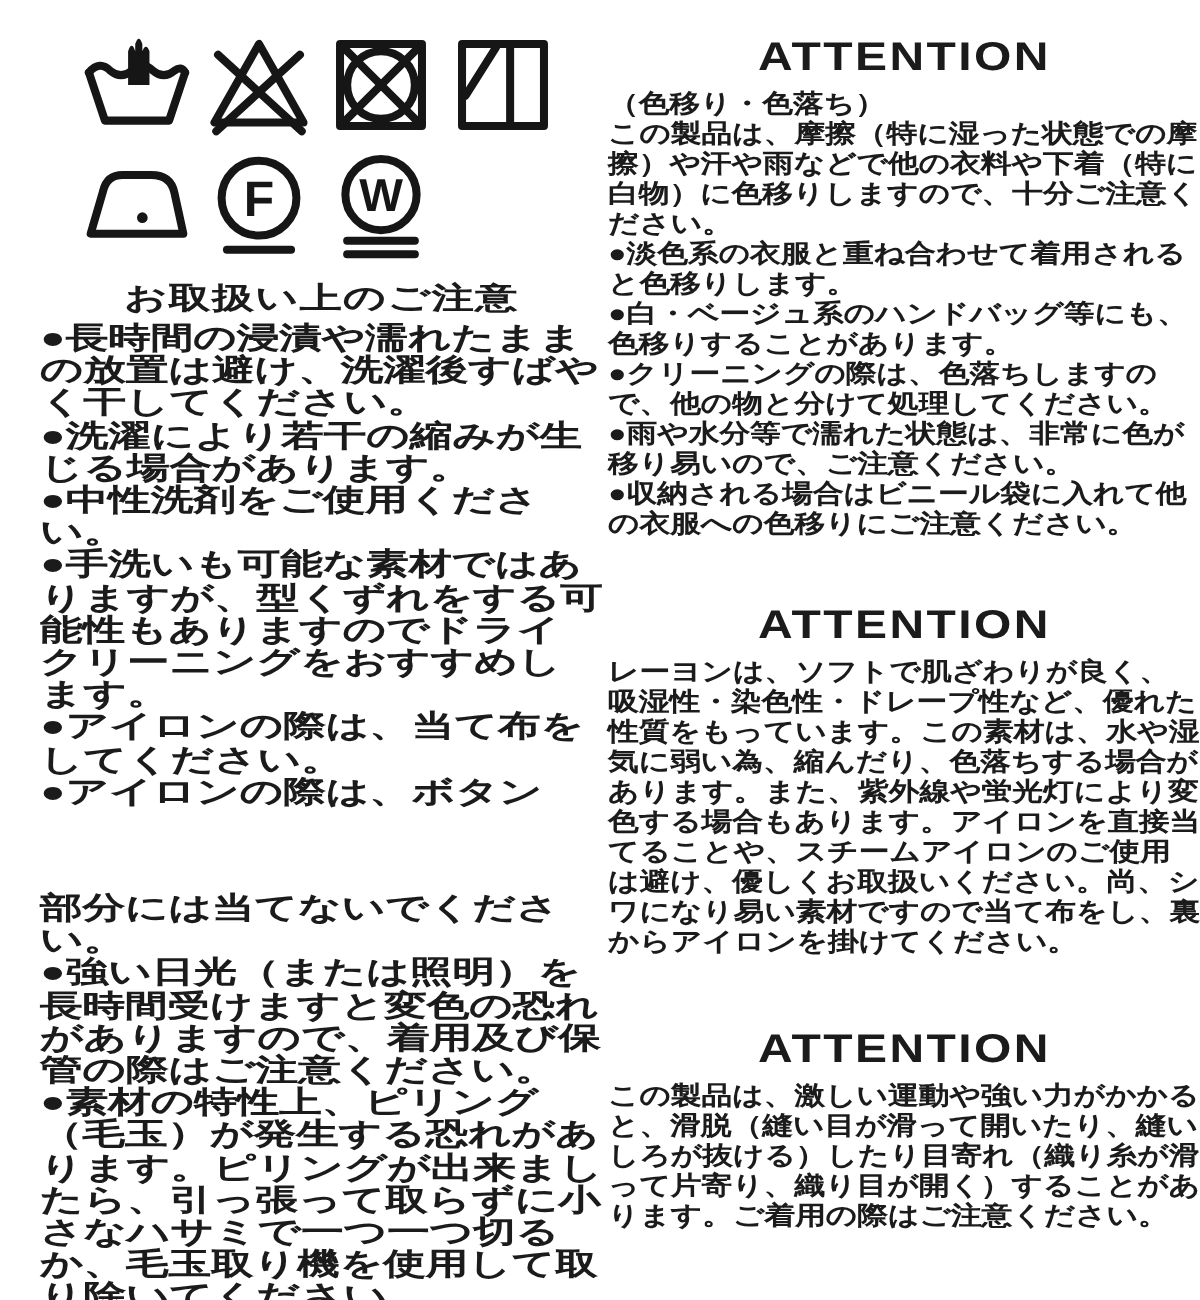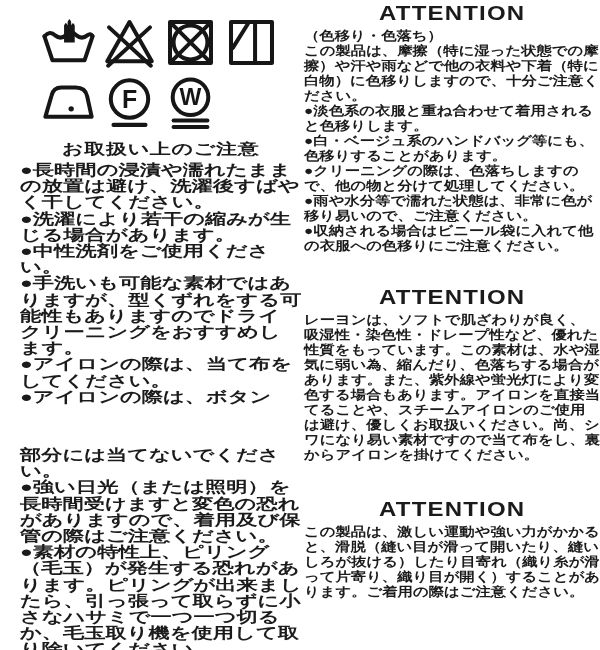--- a/index.html
+++ b/index.html
@@ -55,21 +55,21 @@
     line-height: 16.2px;
     letter-spacing: 0;
     word-break: break-all;
   }
   .block-gap { height: 42px; }
 
   
   .right-col {
     position: absolute;
     left: 304px;
-    top: 2px;
+    top: 18px;
     width: 296px;
   }
   .right-text-wrap {
     width: 247px;
     transform: scaleX(1.20);
     transform-origin: 0 0;
   }
   .attention-heading {
     font-size: 20px;
     font-weight: bold;

